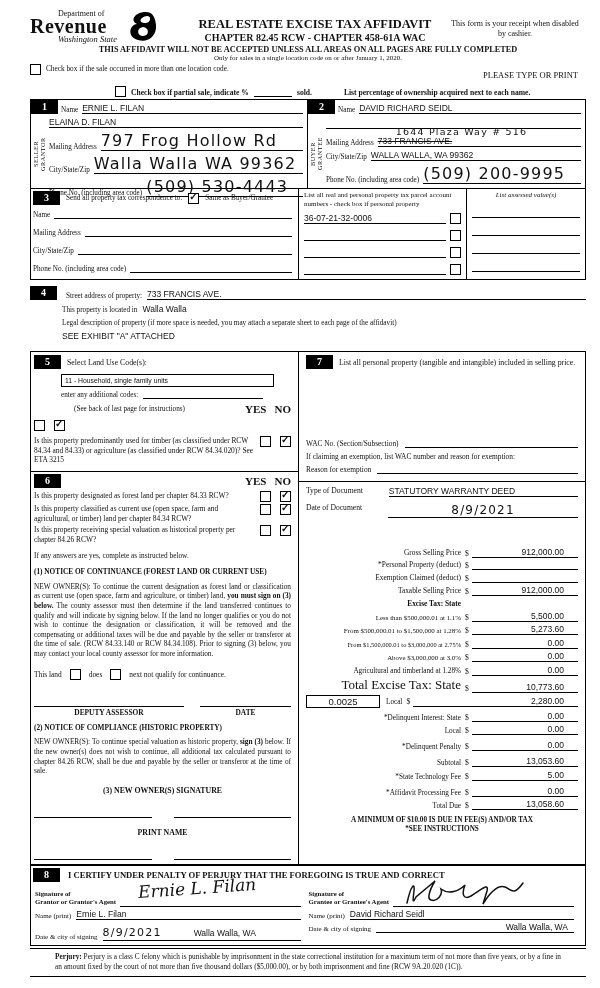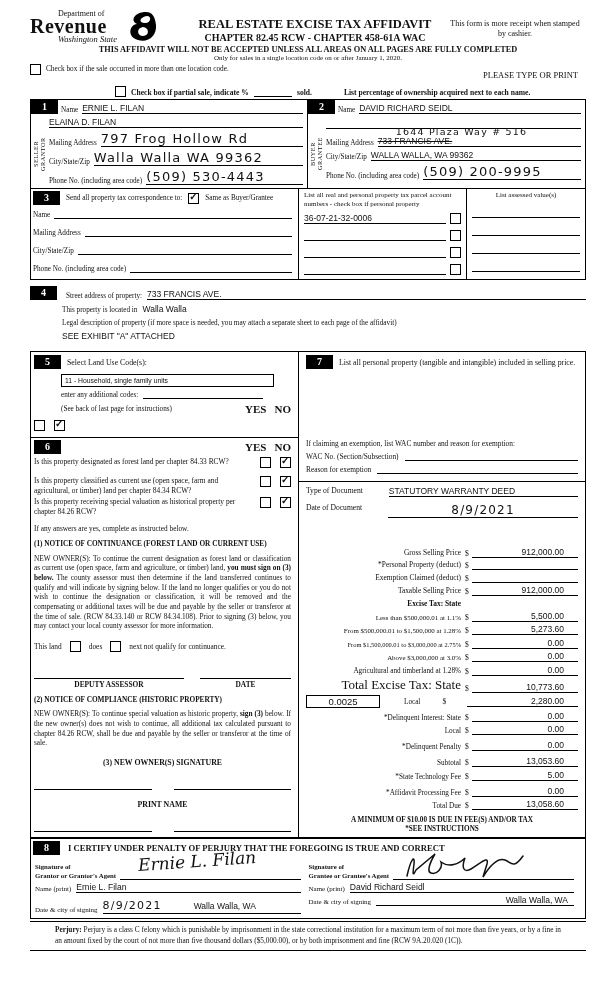--- a/index.html
+++ b/index.html
@@ -1,20 +1,20 @@
 <!DOCTYPE html>
 <html><head>
 <meta charset="utf-8">
 <style>
   html,body{margin:0;padding:0;background:#fff;}
   body{width:600px;height:988px;overflow:hidden;color:#111;font-family:"Liberation Serif",serif;position:relative;}
   .form{width:556px;margin:0 auto 0 30px;}
   .b{font-weight:bold;}
   .typed{font-family:"Liberation Sans",sans-serif;font-size:8.5px;}
-  .hand{font-family:"DejaVu Sans",sans-serif;font-size:13px;letter-spacing:1.2px;white-space:nowrap;}
+  .hand{font-family:"DejaVu Sans",sans-serif;font-size:16px;letter-spacing:1.2px;white-space:nowrap;}
   .script{font-family:"DejaVu Serif",serif;font-style:italic;font-size:17px;transform:rotate(-4deg);display:inline-block;white-space:nowrap;}
   .lbl{font-size:7.2px;}
   .fill{border-bottom:1px solid #000;display:inline-block;vertical-align:bottom;}
   .row{display:flex;align-items:flex-end;}
   .cb{width:9px;height:9px;border:1.2px solid #000;display:inline-block;position:relative;flex:none;background:#fff;}
   .cb[data-checked="true"]::after{content:"\2713";position:absolute;top:-3px;left:0px;font-size:10px;font-weight:bold;}
   .secnum{background:#000;color:#fff;font-weight:bold;width:27px;height:14px;line-height:14px;text-align:center;font-size:10px;flex:none;}
   
   .hdr{display:flex;padding-top:9px;}
   .logo{width:150px;position:relative;}
@@ -39,21 +39,21 @@
   .vlabel{position:absolute;left:1px;top:22px;bottom:2px;display:flex;}
   .vlabel span{writing-mode:vertical-rl;transform:rotate(180deg);font-size:6.3px;letter-spacing:.5px;text-align:center;}
   .numtag{position:absolute;left:0;top:0;}
   .frow{display:flex;align-items:flex-end;margin-top:3px;}
   .frow .lbl{flex:none;margin-right:4px;}
   .frow .fill{flex:1;}
   
   .box3{border:1px solid #000;border-top:none;display:flex;height:90px;}
   .s3l{width:268px;position:relative;padding:2px 6px 2px 2px;box-sizing:border-box;border-right:1px solid #000;}
   .s3m{width:168px;border-right:1px solid #000;padding:2px 5px;box-sizing:border-box;}
-  .s3r{flex:1;padding:2px 5px;box-sizing:border-box;}
+  .s3r{flex:1;padding:2px 5px;box-sizing:border-box;font-style:italic;}
   .s3hdr{font-size:7px;line-height:1.25;text-align:left;}
   .parcelrow{display:flex;align-items:flex-end;gap:4px;margin-top:6px;}
   .parcelrow .fill{flex:1;}
   .s3r .fill{width:100%;margin-top:15px;}
   
   .sec4{padding:3px 0 4px 0;}
   .s4row{display:flex;align-items:flex-end;gap:5px;margin-top:3px;}
   
   .bigbox{border:1px solid #000;display:flex;}
   .colL{width:268px;border-right:1px solid #000;box-sizing:border-box;padding:3px 7px 4px 3px;}
@@ -117,21 +117,21 @@
       <svg width="36" height="32" viewBox="0 0 36 32">
         <path d="M21 1 C9 1 5 10 12 13 C4 14 2 26 13 29 C23 32 32 25 31 14 C30 5 27 1 21 1 Z" fill="#000"></path>
         <path d="M22 5 C15 6 13 11 19 12 C26 13 27 5 22 5 Z" fill="#fff"></path>
         <path d="M18 16 C11 17 12 25 18 25 C25 25 24 16 18 16 Z" fill="#fff"></path>
       </svg>
     </div>
     <div class="htitle">
       <div class="t1">REAL ESTATE EXCISE TAX AFFIDAVIT</div>
       <div class="t2">CHAPTER 82.45 RCW - CHAPTER 458-61A WAC</div>
     </div>
-    <div class="hreceipt">This form is more receipt when stamped by cashier.</div>
+    <div class="hreceipt">This form is your receipt when disabled by cashier.</div>
   </div>
   <div class="warn">THIS AFFIDAVIT WILL NOT BE ACCEPTED UNLESS ALL AREAS ON ALL PAGES ARE FULLY COMPLETED</div>
   <div class="only">Only for sales in a single location code on or after January 1, 2020.</div>
   <div class="hdr2">
     <div class="multiloc">
       <span class="cb" data-checked="false"></span>
       <span>Check box if the sale occurred in more than one location code.</span>
     </div>
     <div class="ptp">PLEASE TYPE OR PRINT</div>
   </div>
@@ -278,48 +278,55 @@
       <div class="sechdr">
         <span class="secnum">5</span>
         <span class="t">Select Land Use Code(s):</span>
       </div>
       <div class="landuse">11 - Household, single family units</div>
       <div class="addcodes">
         <span class="lbl">enter any additional codes:</span>
         <span class="fill" style="width:120px;margin-left:5px"></span>
       </div>
       <div class="row" style="justify-content:space-between;margin-top:4px;align-items:center;">
-        <span class="lbl" style="margin-left:27px">(See back of last page for instructions)</span>
+        <span class="lbl" style="margin-left:40px">(See back of last page for instructions)</span>
         <span class="yesno" style="margin:0">
             <span>YES</span>
             <span>NO</span>
           </span>
       </div>
       <div class="q">
+        <span class="boxes">
+          <span class="cb" data-checked="false"></span>
+          <span class="cb" data-checked="true"></span>
+        </span>
+      </div>
+      <div class="q">
+        <span class="qt">Is this property predominantly used for timber (as classified under RCW 84.34 and 84.33) or agriculture (as classified under RCW 84.34.020)? See ETA 3215</span>
         <span class="boxes">
           <span class="cb" data-checked="false"></span>
           <span class="cb" data-checked="true"></span>
         </span>
       </div>
       <div class="divline"></div>
       <div class="row" style="justify-content:space-between;align-items:center;margin-top:2px;">
         <span class="secnum">6</span>
         <span class="yesno" style="margin:0">
             <span>YES</span>
             <span>NO</span>
           </span>
       </div>
       <div class="q" style="margin-top:3px;">
         <span class="qt">Is this property designated as forest land per chapter 84.33 RCW?</span>
         <span class="boxes">
           <span class="cb" data-checked="false"></span>
           <span class="cb" data-checked="true"></span>
         </span>
       </div>
-      <div class="q" style="margin-top:8px;">
+      <div class="q" style="margin-top:2px;">
         <span class="qt">Is this property classified as current use (open space, farm and agricultural, or timber) land per chapter 84.34 RCW?</span>
         <span class="boxes">
           <span class="cb" data-checked="false"></span>
           <span class="cb" data-checked="true"></span>
         </span>
       </div>
       <div class="q" style="margin-top:2px;">
         <span class="qt">Is this property receiving special valuation as historical property per chapter 84.26 RCW?</span>
         <span class="boxes">
           <span class="cb" data-checked="false"></span>
@@ -353,25 +360,25 @@
         <span></span>
       </div>
     </div>
 
     <div class="colR">
       <div class="sechdr">
         <span class="secnum">7</span>
         <span class="t">List all personal property (tangible and intangible) included in selling price.</span>
       </div>
       <div style="height:66px"></div>
-      <div class="wacrow">If claiming an exemption, list WAC number and reason for exemption:</div>
       <div class="wacrow">
         <span>WAC No. (Section/Subsection)</span>
         <span class="fill"></span>
       </div>
+      <div class="wacrow">If claiming an exemption, list WAC number and reason for exemption:</div>
       <div class="wacrow">
         <span>Reason for exemption</span>
         <span class="fill"></span>
       </div>
       <div class="divline" style="margin:7px -7px 0 -7px;"></div>
       <div class="docrow">
         <span>Type of Document</span>
         <span class="fill typed">STATUTORY WARRANTY DEED</span>
       </div>
       <div class="docrow" style="margin-top:6px;">
@@ -424,21 +431,21 @@
       <div class="trow">
           <span class="tlbl" style="font-size:7.2px">Agricultural and timberland at 1.28%</span>
           <span class="tdol">$</span>
           <span class="tval">0.00</span>
         </div>
       <div class="trow">
           <span class="tlbl" style="font-size:13px">Total Excise Tax: State</span>
           <span class="tdol">$</span>
           <span class="tval">10,773.60</span>
         </div>
-      <div class="trow" style="align-items:center;gap:18px;">
+      <div class="trow" style="align-items:center;">
         <span class="ratebox">0.0025</span>
         <span style="font-size:7.2px;flex:none">Local</span>
         <span class="tdol">$</span>
         <span class="tval">2,280.00</span>
       </div>
       <div class="trow">
           <span class="tlbl" style="font-size:7.2px">*Delinquent Interest: State</span>
           <span class="tdol">$</span>
           <span class="tval">0.00</span>
         </div>

